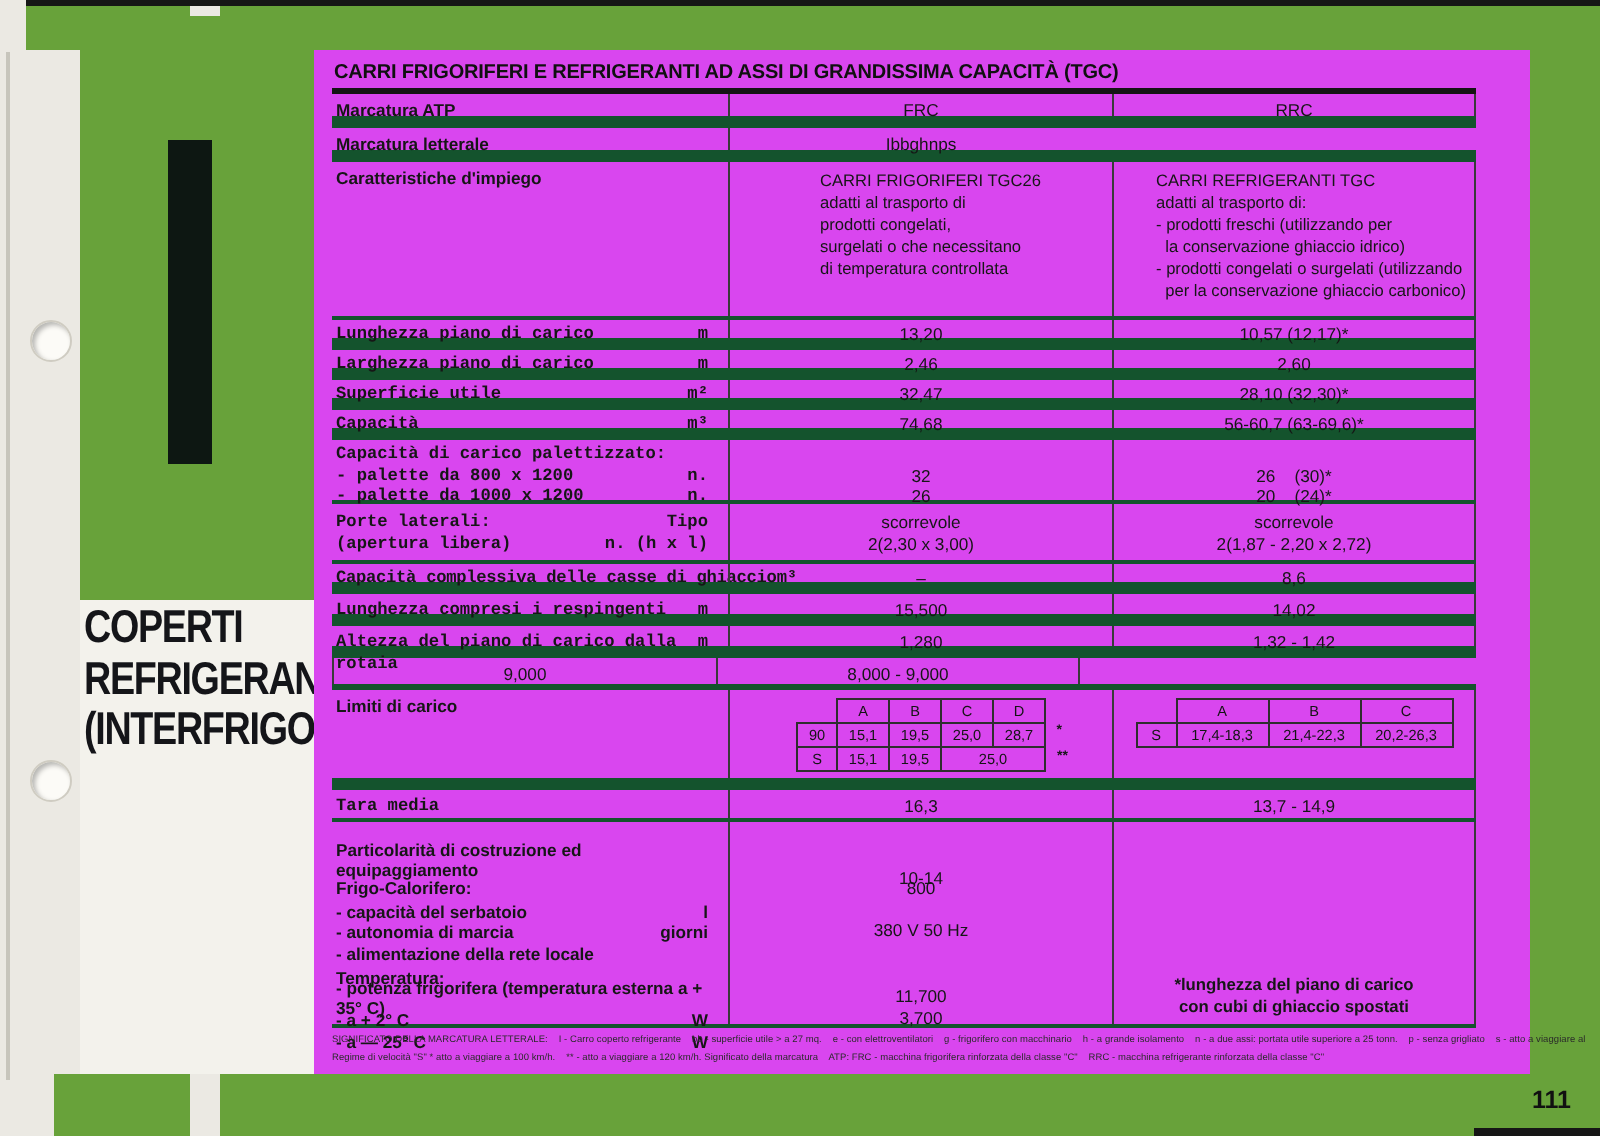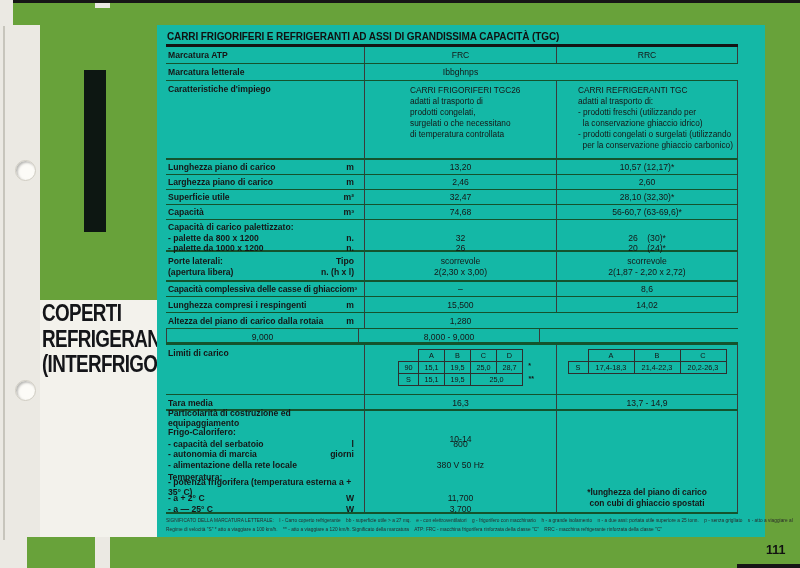--- a/index.html
+++ b/index.html
@@ -38,61 +38,61 @@
     left:42px; top:301px; width:150px;
     font-size:23px; font-weight:bold; line-height:25.5px;
     letter-spacing:-0.8px; color:#141519;
     transform:scaleX(0.82); transform-origin:left top;
     white-space:nowrap;
   }
 
   .pagenum { left:766px; top:543px; font-size:12.5px; font-weight:bold; color:#111; }
 
   
-  .paper { left:157px; top:25px; width:608px; height:512px; background:#14b8a6; }
+  .paper { left:157px; top:25px; width:608px; height:512px; background:#d946ef; }
 
   .tbl-title {
     left:10px; top:6px; font-size:10px; font-weight:bold;
     letter-spacing:-0.1px; white-space:nowrap; color:#101010;
   }
   .toprule { left:9px; top:19px; width:572px; height:3px; background:#141414; }
   .tbl { left:9px; top:22px; width:572px; }
 
-  .row { display:flex; border-bottom:1px solid #14532d; }
+  .row { display:flex; border-bottom:6px solid #14532d; }
   .row.bb2 { border-bottom-width:2px; }
   .row.bb3 { border-bottom-width:3px; }
   .c1 { width:198px; padding:0 10px 0 2px; position:relative; }
   .c2 { width:192px; border-left:1px solid #3a3a3a; text-align:center; position:relative; }
   .c3 { width:182px; border-left:1px solid #3a3a3a; border-right:1px solid #3a3a3a; text-align:center; position:relative; }
   .lab { font-weight:bold; font-size:8.6px; }
   .unit { font-weight:bold; font-size:8.6px; margin-left:auto; }
   .val { font-size:8.6px; }
   .vpad { padding-top:3px; }
-  .pl { display:flex; height:10.6px; align-items:flex-start; }
+  .pl { display:flex; height:10.6px; align-items:flex-start;font-family:Liberation Mono, monospace; }
   .pl .lab, .pl .unit { line-height:10.6px; }
   .nowrap { white-space:nowrap; letter-spacing:-0.15px; }
 
   .block { text-align:left; font-size:8.3px; line-height:11px; padding-top:4px; }
   .block div { white-space:nowrap; }
   .blk-frc { padding-left:45px; }
   .blk-rrc { padding-left:21px; }
 
   table.mini { border-collapse:collapse; font-size:7.3px; margin:4px auto 0; color:#141414; }
   .mini td { border:1px solid #2e2e2e; height:12px; text-align:center; vertical-align:middle; padding:0 1px; }
   .mini td.nob { border:none; }
   .mini td.lc { width:20px; }
   .mini-frc td { width:26px; }
   .mini-rrc td { width:46px; }
   .miniwrap { position:relative; display:inline-block; }
   .mark { position:absolute; font-size:7px; font-weight:bold; }
   .mark1 { right:-8px; top:17px; }
   .mark2 { right:-11px; top:30px; }
 
   
-  .aline { position:absolute; left:2px; right:10px; display:flex; align-items:center; height:10px; }
+  .aline { position:absolute; left:2px; right:10px; display:flex; align-items:center; height:10px;margin-top:12px; }
   .acenter { position:absolute; left:0; right:0; text-align:center; font-size:8.6px; }
   .note { position:absolute; left:0; right:0; text-align:center; font-size:8.4px; font-weight:bold; }
 
   .fn {
     left:9px; width:724px; white-space:nowrap; color:#2a2a2a;
     font-size:6px; transform:scale(0.79); transform-origin:0 0;
     letter-spacing:0.05px;
   }
   .fn1 { top:493px; }
   .fn2 { top:501.5px; }
@@ -256,20 +256,21 @@
         </div>
       <div class="c2 val" style="padding-top:3px">15,500</div>
       <div class="c3 val" style="padding-top:3px">14,02</div>
     </div>
     <div class="row" style="height:16px">
       <div class="c1 pl" style="margin-top:3px">
           <span class="lab">Altezza del piano di carico dalla rotaia</span>
           <span class="unit">m</span>
         </div>
       <div class="c2 val" style="padding-top:3px">1,280</div>
+      <div class="c3 val" style="padding-top:3px">1,32 - 1,42</div>
     </div>
     <div class="row bb3" style="height:16px">
       <div class="c2 val" style="padding-top:3px">9,000</div>
       <div class="c3 val" style="padding-top:3px">8,000 - 9,000</div>
     </div>
 
     <div class="row" style="height:50px">
       <div class="c1" style="padding-top:3px;display:flex">
           <span class="lab">Limiti di carico</span>
         </div>

